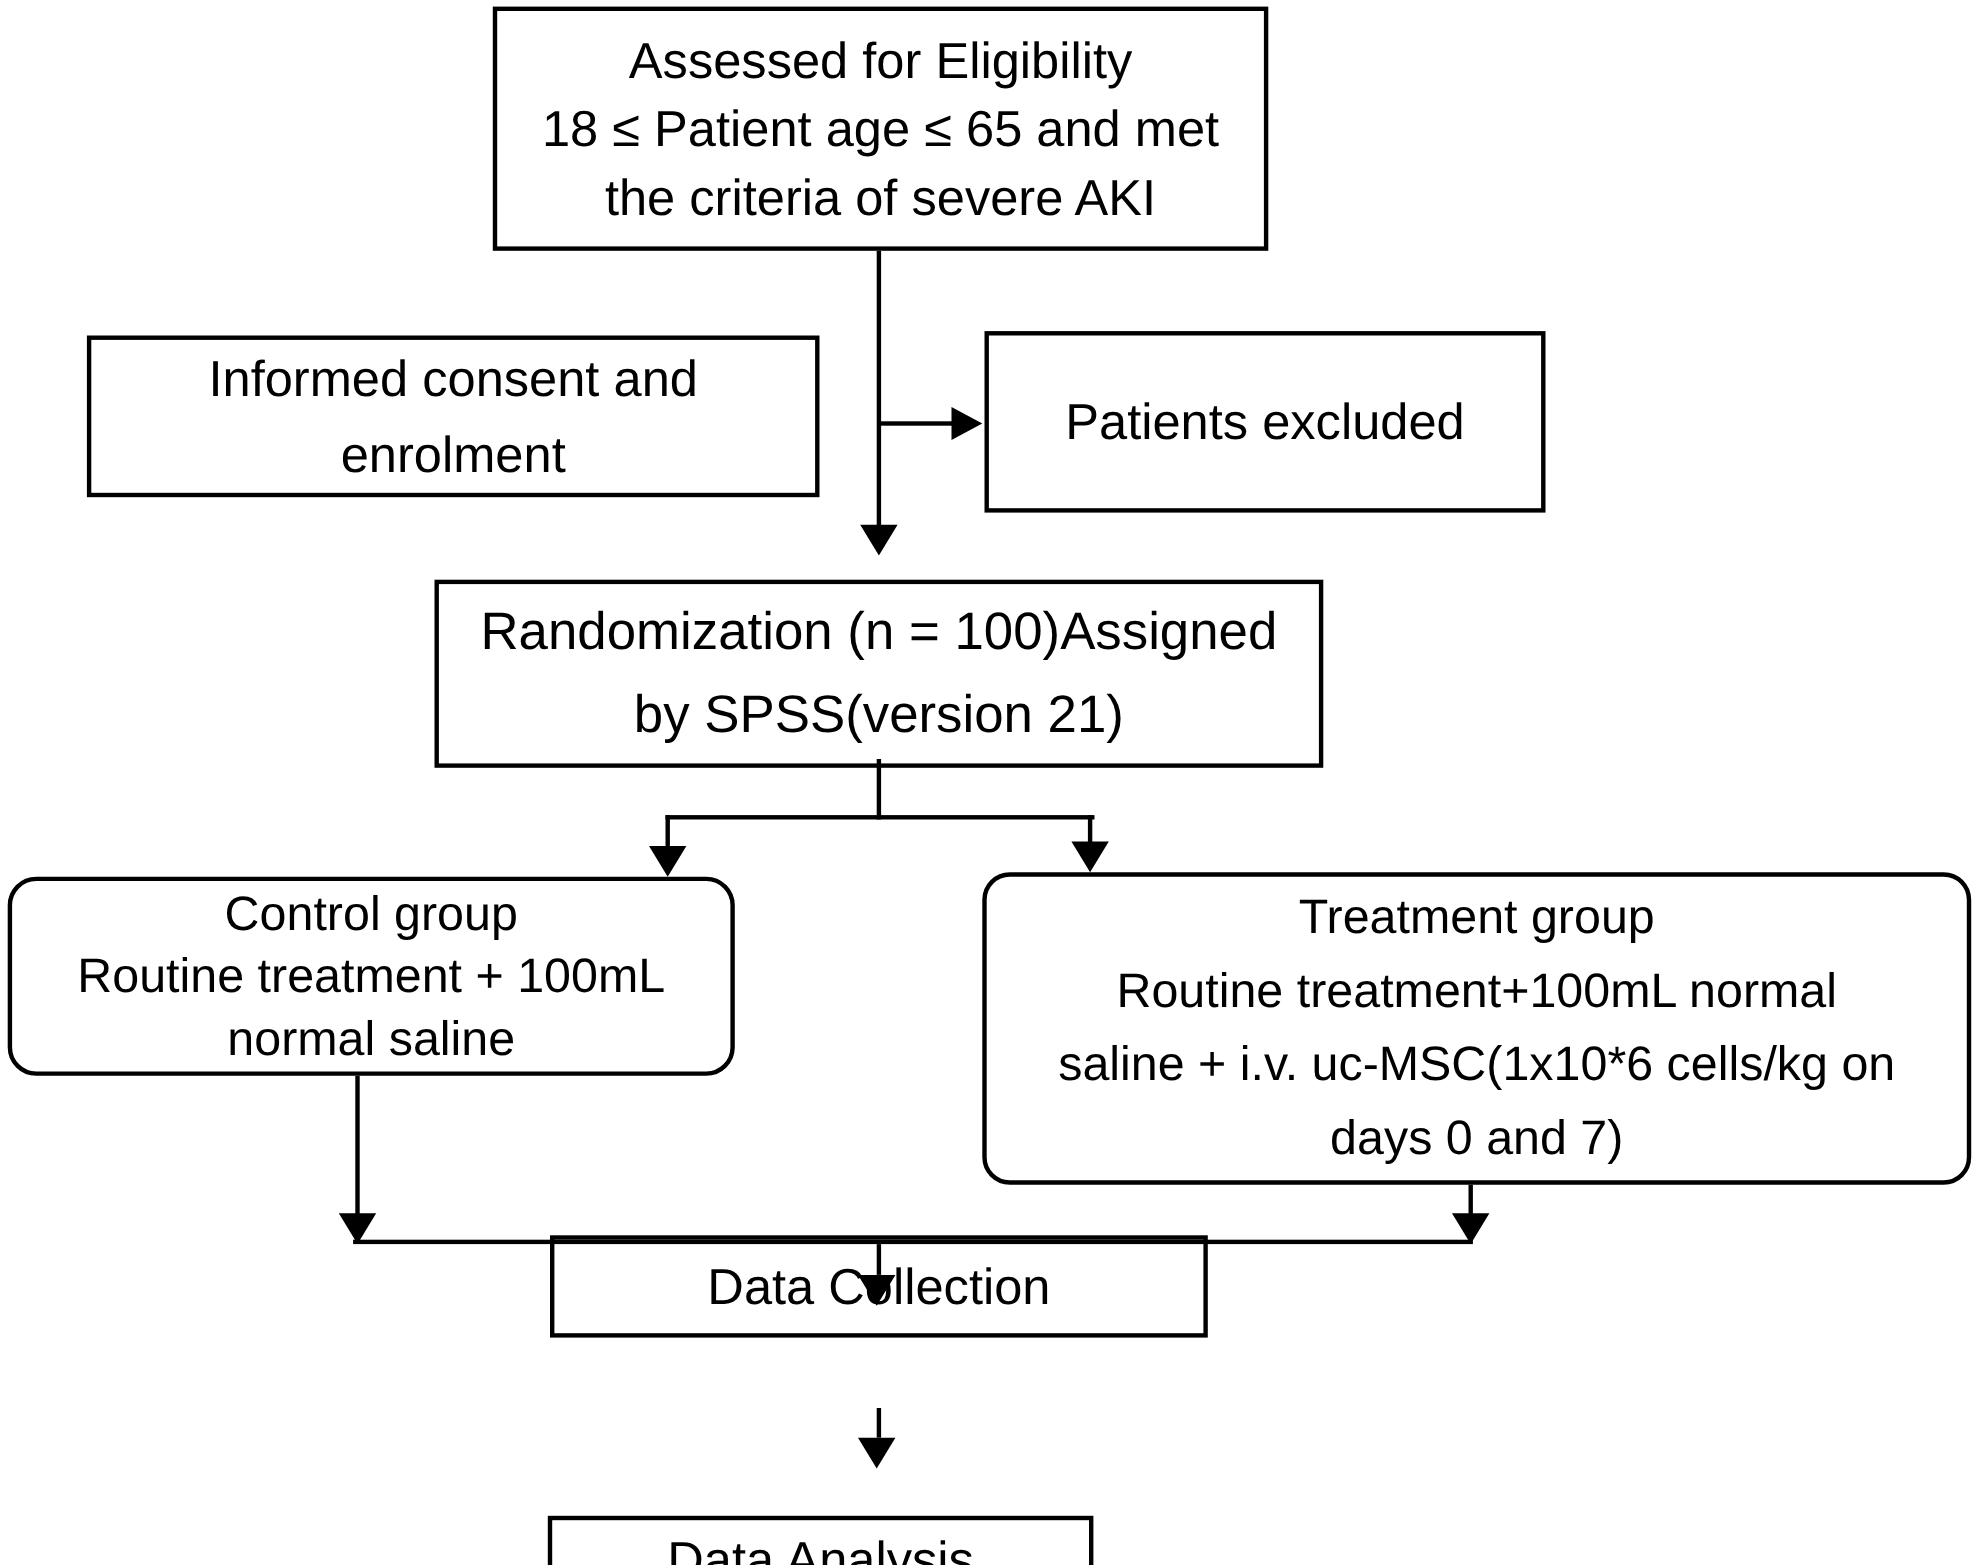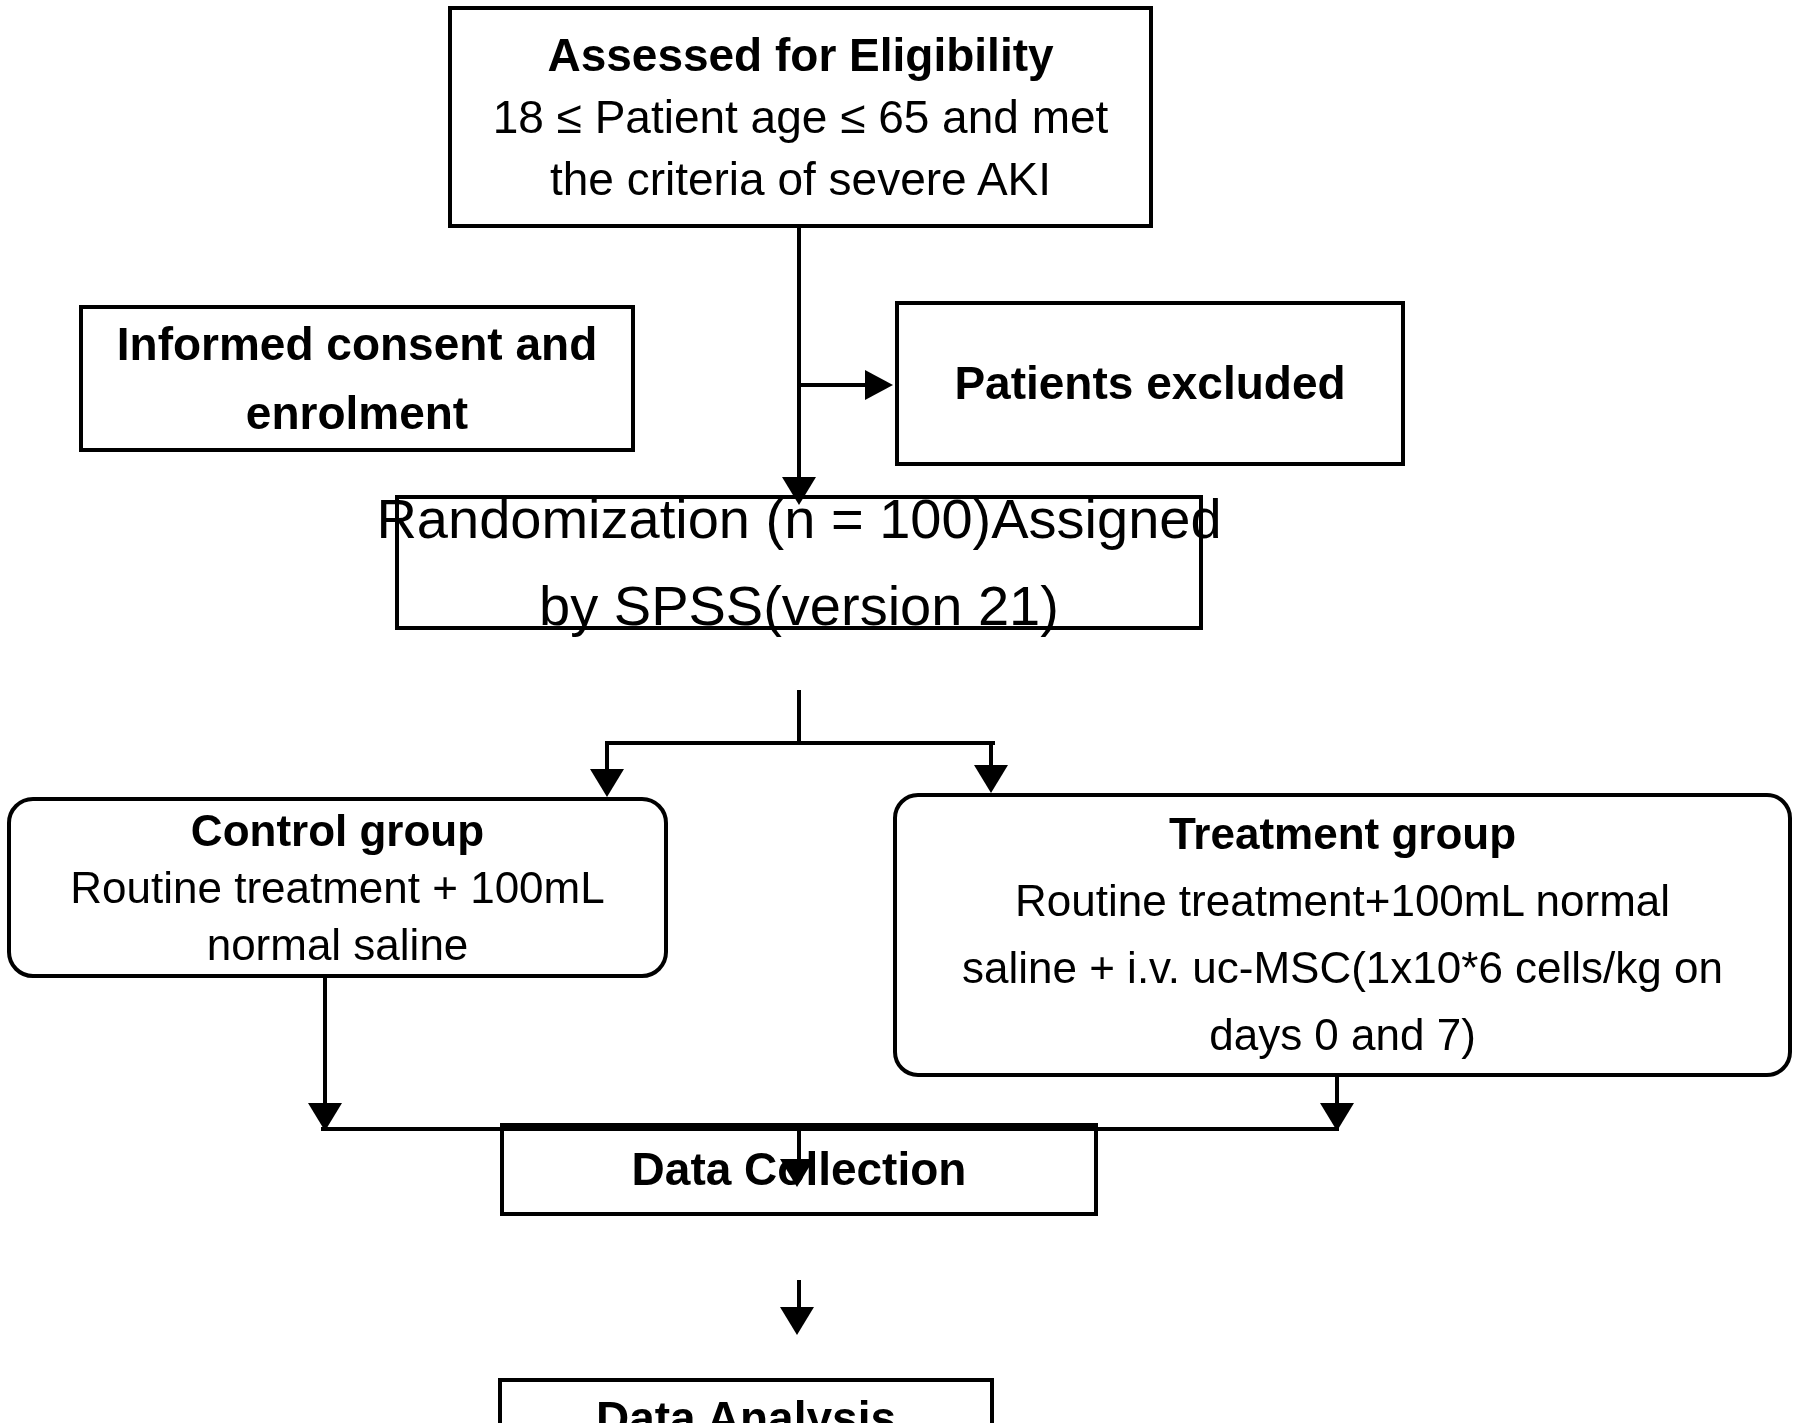--- a/index.html
+++ b/index.html
@@ -19,25 +19,25 @@
     background: #ffffff;
     display: flex;
     flex-direction: column;
     justify-content: center;
     align-items: center;
     text-align: center;
     font-size: 44px;
     line-height: 1.38;
   }
   .bl { white-space: nowrap; }
-  .bold { font-weight: bold; }
+  .bold { font-weight: normal; }
   .box-assessed      { left: 448px;  top: 6px;    width: 705px; height: 222px; font-size: 46px; line-height: 1.35; }
-  .box-informed      { left: 79px;   top: 305px;  width: 556px; height: 147px; font-size: 46px; line-height: 1.5; }
+  .box-informed      { left: 79px;   top: 305px;  width: 666px; height: 147px; font-size: 46px; line-height: 1.5; }
   .box-excluded      { left: 895px;  top: 301px;  width: 510px; height: 165px; font-size: 46px; }
-  .box-randomization { left: 395px;  top: 495px;  width: 808px; height: 135px; font-size: 56px; line-height: 1.55; }
+  .box-randomization { left: 395px;  top: 527px;  width: 808px; height: 171px; font-size: 48px; line-height: 1.55; }
   .box-control       { left: 7px;    top: 797px;  width: 661px; height: 181px; line-height: 1.3; border-radius: 26px; }
   .box-treatment     { left: 893px;  top: 793px;  width: 899px; height: 284px; line-height: 1.52; border-radius: 25px; }
   .box-data-collection { left: 500px; top: 1123px; width: 598px; height: 93px; font-size: 46px; }
   .box-data-analysis   { left: 498px; top: 1378px; width: 496px; height: 82px; font-size: 46px; }
 
   .line { position: absolute; background: #000000; }
   .arrow-down {
     position: absolute; width: 0; height: 0;
     border-left: 17px solid transparent;
     border-right: 17px solid transparent;

